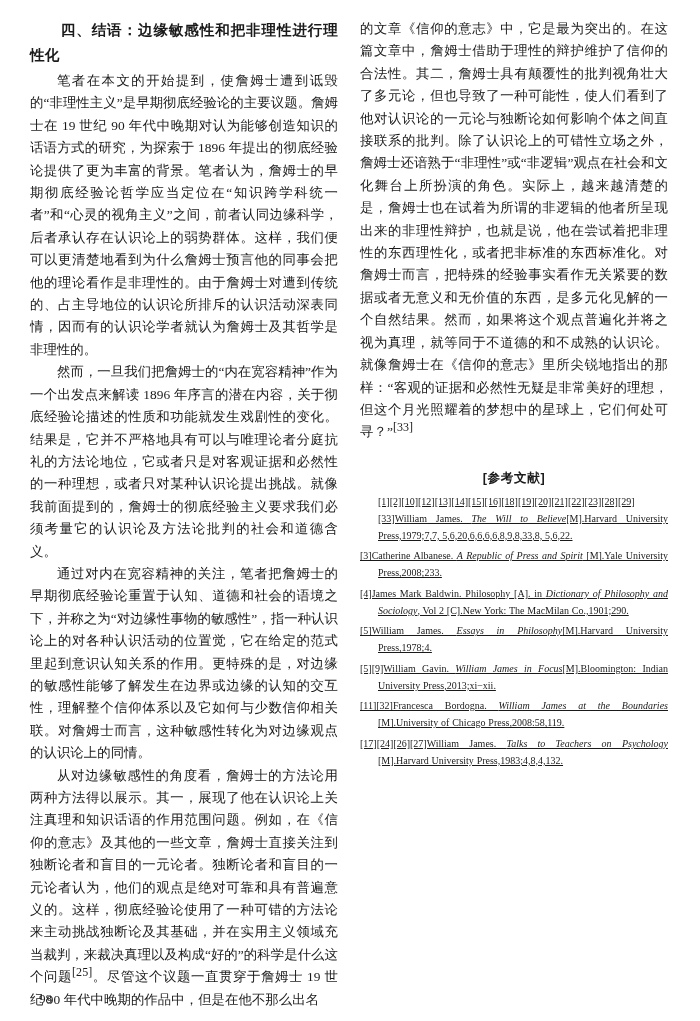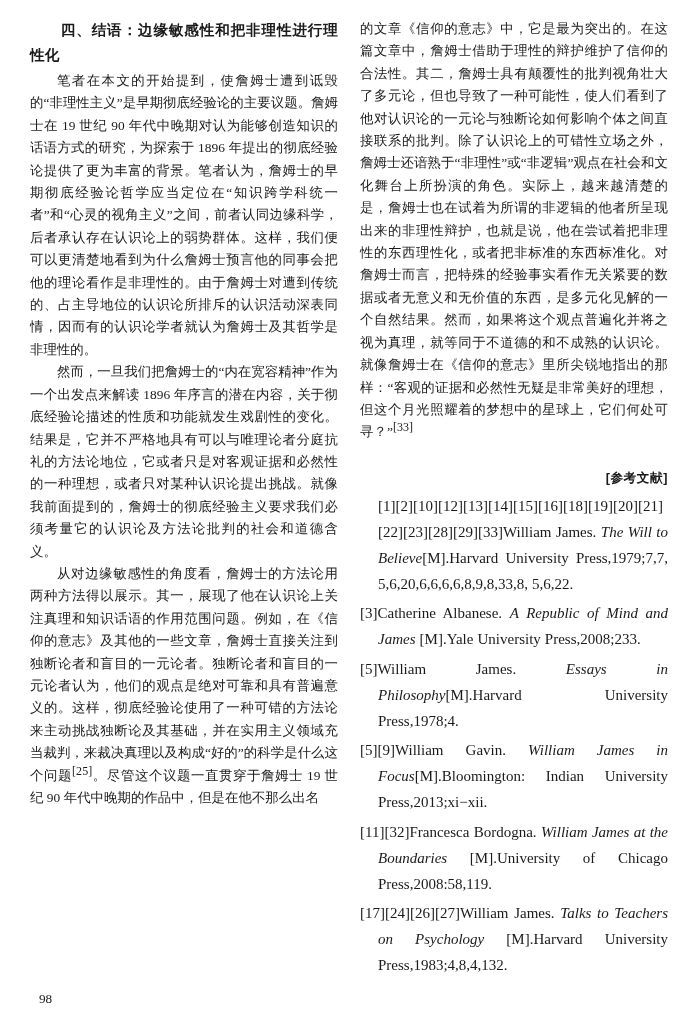--- a/index.html
+++ b/index.html
@@ -52,40 +52,41 @@
     letter-spacing: 0.05px;
     word-break: break-all;
   }
   p.body.cont { text-indent: 0; }
   sup.note {
     font-size: 12px;
     vertical-align: super;
     line-height: 0;
   }
   .refs-head {
-    text-align: right;
+    text-align: center;
     font-weight: bold;
     font-size: 12.6px;
     margin: 26px 0 6px 0;
     font-family: "Liberation Sans", "DejaVu Sans", sans-serif;
     letter-spacing: 0.6px;
   }
   ul.reflist {
     list-style: none;
     margin: 0;
     padding: 0;
   }
   li.ref {
-    font-size: 15px;
-    line-height: 26px;
+    font-size: 10px;
+    line-height: 17px;
     margin: 0 0 3.5px 0;
     padding-left: 18px;
     text-indent: -18px;
     text-align: justify;
     word-spacing: 0.3px;
+    text-decoration: underline;
   }
   li.ref.first {
     padding-left: 18px;
     text-indent: 0px;
   }
   li.ref i { font-style: italic; }
   .folio {
     position: absolute;
     left: 39px;
     bottom: 14px;
@@ -97,38 +98,42 @@
 <body>
 
 <div class="page">
   <div class="columns">
 
     <div class="col">
       <h1 class="section-title"><span class="indent"></span><span>四、结语：边缘敏感性和把非理性进行理性化</span></h1>
 
       <p class="body">笔者在本文的开始提到，使詹姆士遭到诋毁的“非理性主义”是早期彻底经验论的主要议题。詹姆士在 19 世纪 90 年代中晚期对认为能够创造知识的话语方式的研究，为探索于 1896 年提出的彻底经验论提供了更为丰富的背景。笔者认为，詹姆士的早期彻底经验论哲学应当定位在“知识跨学科统一者”和“心灵的视角主义”之间，前者认同边缘科学，后者承认存在认识论上的弱势群体。这样，我们便可以更清楚地看到为什么詹姆士预言他的同事会把他的理论看作是非理性的。由于詹姆士对遭到传统的、占主导地位的认识论所排斥的认识活动深表同情，因而有的认识论学者就认为詹姆士及其哲学是非理性的。</p>
       <p class="body">然而，一旦我们把詹姆士的“内在宽容精神”作为一个出发点来解读 1896 年序言的潜在内容，关于彻底经验论描述的性质和功能就发生戏剧性的变化。结果是，它并不严格地具有可以与唯理论者分庭抗礼的方法论地位，它或者只是对客观证据和必然性的一种理想，或者只对某种认识论提出挑战。就像我前面提到的，詹姆士的彻底经验主义要求我们必须考量它的认识论及方法论批判的社会和道德含义。</p>
+      <p class="body">通过对内在宽容精神的关注，笔者把詹姆士的早期彻底经验论重置于认知、道德和社会的语境之下，并称之为“对边缘性事物的敏感性”，指一种认识论上的对各种认识活动的位置觉，它在给定的范式里起到意识认知关系的作用。更特殊的是，对边缘的敏感性能够了解发生在边界或边缘的认知的交互性，理解整个信仰体系以及它如何与少数信仰相关联。对詹姆士而言，这种敏感性转化为对边缘观点的认识论上的同情。</p>
       <p class="body">
         <span>从对边缘敏感性的角度看，詹姆士的方法论用两种方法得以展示。其一，展现了他在认识论上关注真理和知识话语的作用范围问题。例如，在《信仰的意志》及其他的一些文章，詹姆士直接关注到独断论者和盲目的一元论者。独断论者和盲目的一元论者认为，他们的观点是绝对可靠和具有普遍意义的。这样，彻底经验论使用了一种可错的方法论来主动挑战独断论及其基础，并在实用主义领域充当裁判，来裁决真理以及构成“好的”的科学是什么这个问题</span><sup class="note">[25]</sup><span>。尽管这个议题一直贯穿于詹姆士 19 世纪 90 年代中晚期的作品中，但是在他不那么出名</span>
       </p>
     </div>
 
     <div class="col">
       <p class="body cont">
         <span>的文章《信仰的意志》中，它是最为突出的。在这篇文章中，詹姆士借助于理性的辩护维护了信仰的合法性。其二，詹姆士具有颠覆性的批判视角壮大了多元论，但也导致了一种可能性，使人们看到了他对认识论的一元论与独断论如何影响个体之间直接联系的批判。除了认识论上的可错性立场之外，詹姆士还谙熟于“非理性”或“非逻辑”观点在社会和文化舞台上所扮演的角色。实际上，越来越清楚的是，詹姆士也在试着为所谓的非逻辑的他者所呈现出来的非理性辩护，也就是说，他在尝试着把非理性的东西理性化，或者把非标准的东西标准化。对詹姆士而言，把特殊的经验事实看作无关紧要的数据或者无意义和无价值的东西，是多元化见解的一个自然结果。然而，如果将这个观点普遍化并将之视为真理，就等同于不道德的和不成熟的认识论。就像詹姆士在《信仰的意志》里所尖锐地指出的那样：“客观的证据和必然性无疑是非常美好的理想，但这个月光照耀着的梦想中的星球上，它们何处可寻？”</span><sup class="note">[33]</sup>
       </p>
 
       <div class="refs-head">[参考文献]</div>
 
       <ul class="reflist">
         <li class="ref first">
           <span>[1][2][10][12][13][14][15][16][18][19][20][21][22][23][28][29]</span><span>[33]William James. </span><i>The Will to Believe</i><span>[M].Harvard University Press,1979;7,7, 5,6,20,6,6,6,6,8,9,8,33,8, 5,6,22.</span>
         </li>
         <li class="ref">
-          <span>[3]Catherine Albanese. </span><i>A Republic of Mind and James</i><span> [M].Yale University Press,2008;233.</span>
+          <span>[3]Catherine Albanese. </span><i>A Republic of Press and Spirit</i><span> [M].Yale University Press,2008;233.</span>
+        </li>
+        <li class="ref">
+          <span>[4]James Mark Baldwin. Philosophy [A]. in </span><i>Dictionary of Philosophy and Sociology</i><span>, Vol 2 [C].New York: The MacMilan Co.,1901;290.</span>
         </li>
         <li class="ref">
           <span>[5]William James. </span><i>Essays in Philosophy</i><span>[M].Harvard University Press,1978;4.</span>
         </li>
         <li class="ref">
           <span>[5][9]William Gavin. </span><i>William James in Focus</i><span>[M].Bloomington: Indian University Press,2013;xi−xii.</span>
         </li>
         <li class="ref">
           <span>[11][32]Francesca Bordogna. </span><i>William James at the Boundaries</i><span> [M].University of Chicago Press,2008:58,119.</span>
         </li>

